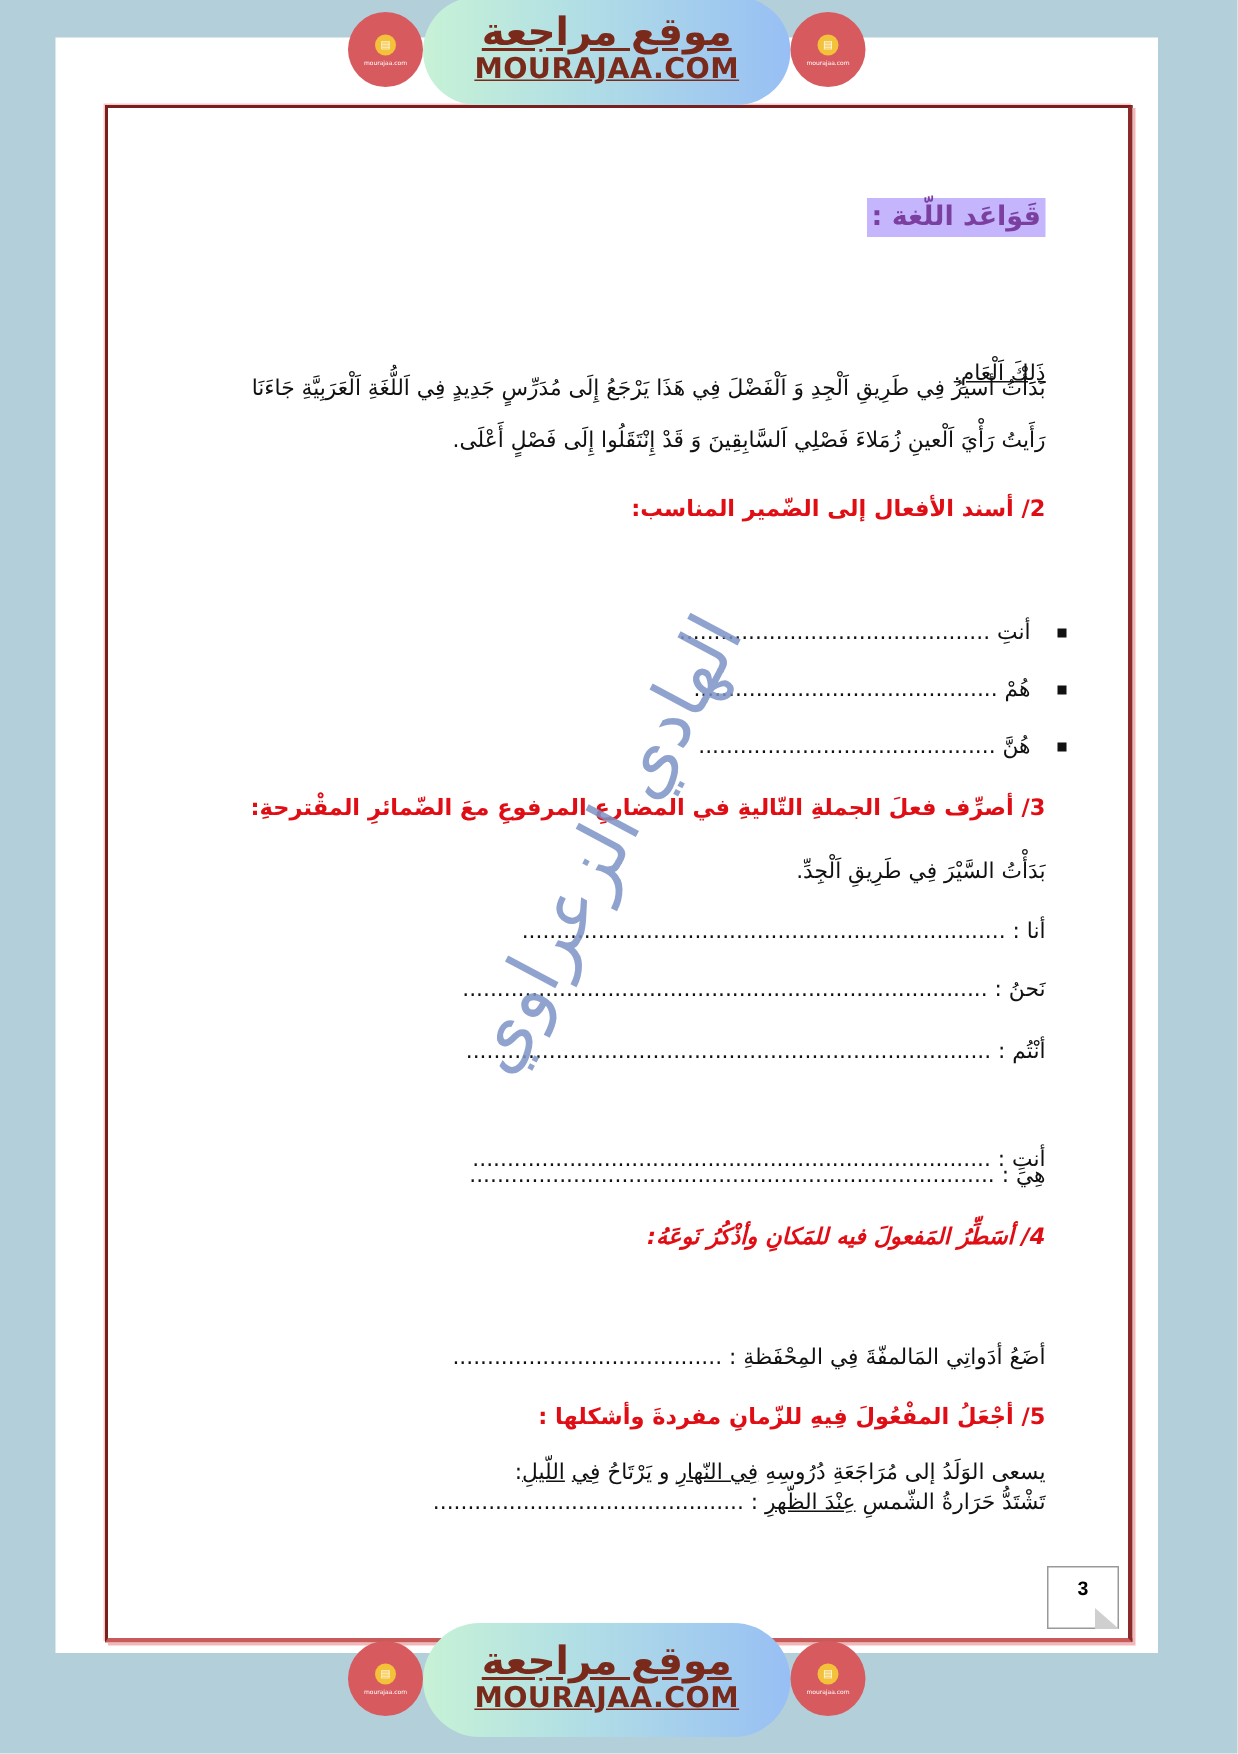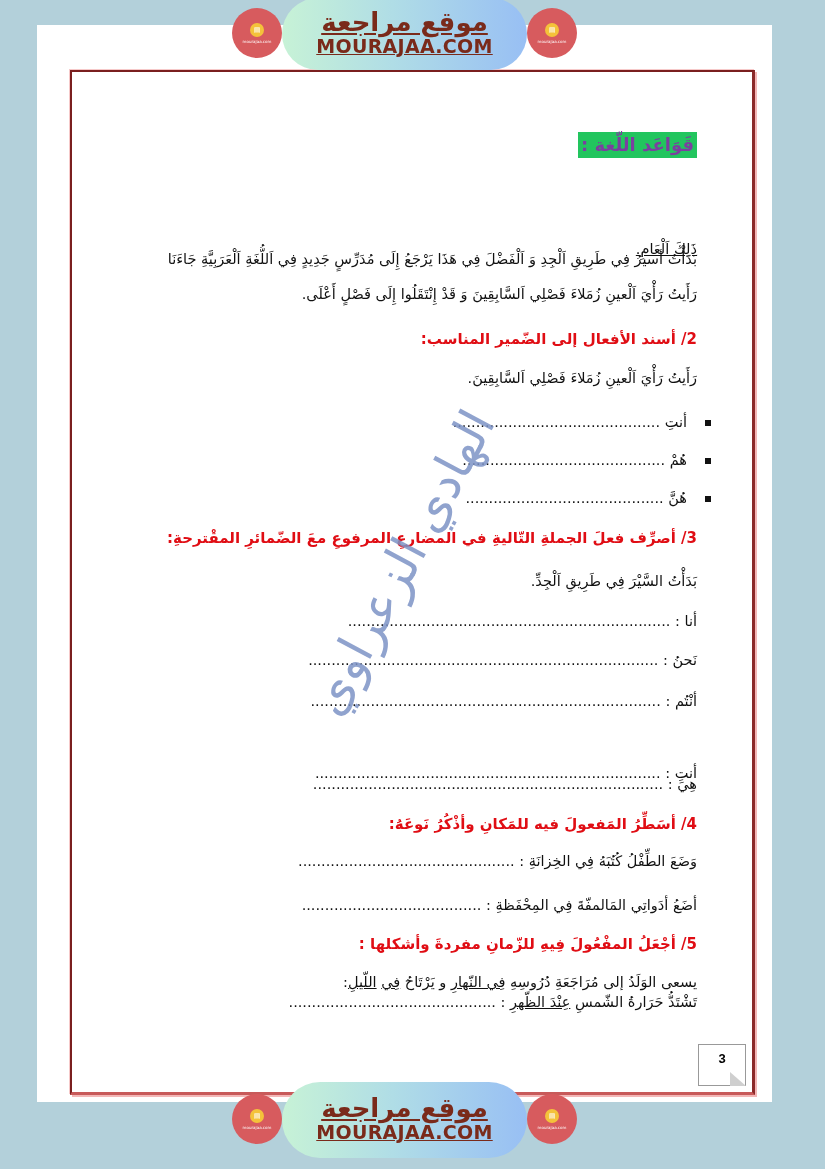--- a/index.html
+++ b/index.html
@@ -51,21 +51,21 @@
 
     .content {
       position: absolute; left: 70px; top: 70px; width: 685px; height: 1025px;
       direction: rtl;
       font-family: "DejaVu Sans", sans-serif;
       color: #111;
     }
     .abs { position: absolute; right: 58px; white-space: nowrap; }
     .title {
       top: 62px; font-size: 18px; font-weight: bold; color: #7b3fa0;
-      background: #22c55e; padding: 0 3px; line-height: 26px;
+      background: #c4b5fd; padding: 0 3px; line-height: 26px;
     }
     .q { font-size: 15px; font-weight: bold; color: #e00d14; line-height: 22px; }
     .txt { font-size: 14.5px; line-height: 22px; color: #111; }
     .u { text-decoration: underline; }
     .dots { letter-spacing: 0.5px; }
     .bullet {
       display: inline-block; width: 6px; height: 6px; background: #111;
       margin-left: 18px; vertical-align: middle;
     }
     .watermark {
@@ -107,21 +107,20 @@
 </div>
 
 <div class="content">
   <div class="abs title">قَوَاعَد اللّغة :</div>
 
   <div class="abs txt" style="top:152px;margin-top:26px;">بَدَأْتُ أسيرُ فِي طَرِيقِ اَلْجِدِ وَ اَلْفَضْلَ فِي هَذَا يَرْجَعُ إِلَى مُدَرِّسٍ جَدِيدٍ فِي اَللُّغَةِ اَلْعَرَبِيَّةِ جَاءَنَا</div>
   <div class="abs txt u" style="top:168px;">ذَلِكَ اَلْعَامِ.</div>
   <div class="abs txt" style="top:213px;">رَأَيتُ رَأْيَ اَلْعينِ زُمَلاءَ فَصْلِي اَلسَّابِقِينَ وَ قَدْ إِنْتَقَلُوا إِلَى فَصْلٍ أَعْلَى.</div>
 
   <div class="abs q" style="top:258px;">2/ أسند الأفعال إلى الضّمير المناسب:</div>
-  <div class="abs txt" style="top:297px;">رَأَيتُ رَأْيَ اَلْعينِ زُمَلاءَ فَصْلِي اَلسَّابِقِينَ.</div>
   <div class="abs txt" style="top:341px; right:44px;">
     <span class="bullet"></span><span>أنتِ</span> <span class="dots">.............................................</span>
   </div>
   <div class="abs txt" style="top:379px; right:44px;">
     <span class="bullet"></span><span>هُمْ</span> <span class="dots">............................................</span>
   </div>
   <div class="abs txt" style="top:417px; right:44px;">
     <span class="bullet"></span><span>هُنَّ</span> <span class="dots">...........................................</span>
   </div>
 
@@ -136,24 +135,21 @@
   <div class="abs txt" style="top:620px;">
     <span>أنْتُم :</span> <span class="dots">............................................................................</span>
   </div>
   <div class="abs txt" style="top:692px;">
     <span>أنتِ :</span> <span class="dots">...........................................................................</span>
   </div>
   <div class="abs txt" style="top:703px;">
     <span>هِيَ :</span> <span class="dots">............................................................................</span>
   </div>
 
-  <div class="abs q" style="top:743px;">4/  أسَطِّرُ المَفعولَ فيه للمَكانِ وأذْكُرُ نَوعَهُ:</div>
-  <div class="abs txt" style="top:780px;">
-    <span>وَضَعَ الطِّفْلُ كُتُبَهُ فِي الخِزانَةِ :</span> <span class="dots">...............................................</span>
-  </div>
+  <div class="abs q" style="top:743px;font-style:italic;">4/  أسَطِّرُ المَفعولَ فيه للمَكانِ وأذْكُرُ نَوعَهُ:</div>
   <div class="abs txt" style="top:824px;">
     <span>أضَعُ أدَواتِي المَالمفّةَ فِي المِحْفَظةِ :</span> <span class="dots">.......................................</span>
   </div>
 
   <div class="abs q" style="top:863px;">5/ أجْعَلُ المفْعُولَ فِيهِ للزّمانِ مفردةَ وأشكلها  :</div>
   <div class="abs txt" style="top:903px; line-height:18px;">
     <span>يسعى الوَلَدُ إلى مُرَاجَعَةِ دُرُوسِهِ  </span><span class="u">فِي النّهارِ</span><span> و يَرْتَاحُ </span><span class="u">فِي</span><span> </span><span class="u">اللّيلِ</span><span>:</span>
   </div>
   <div class="abs txt" style="top:923px; line-height:18px;">
     <span>تَشْتَدُّ حَرَارةُ الشّمسِ </span><span class="u">عِنْدَ الظّهرِ</span><span> :</span><span class="dots"> .............................................</span>

